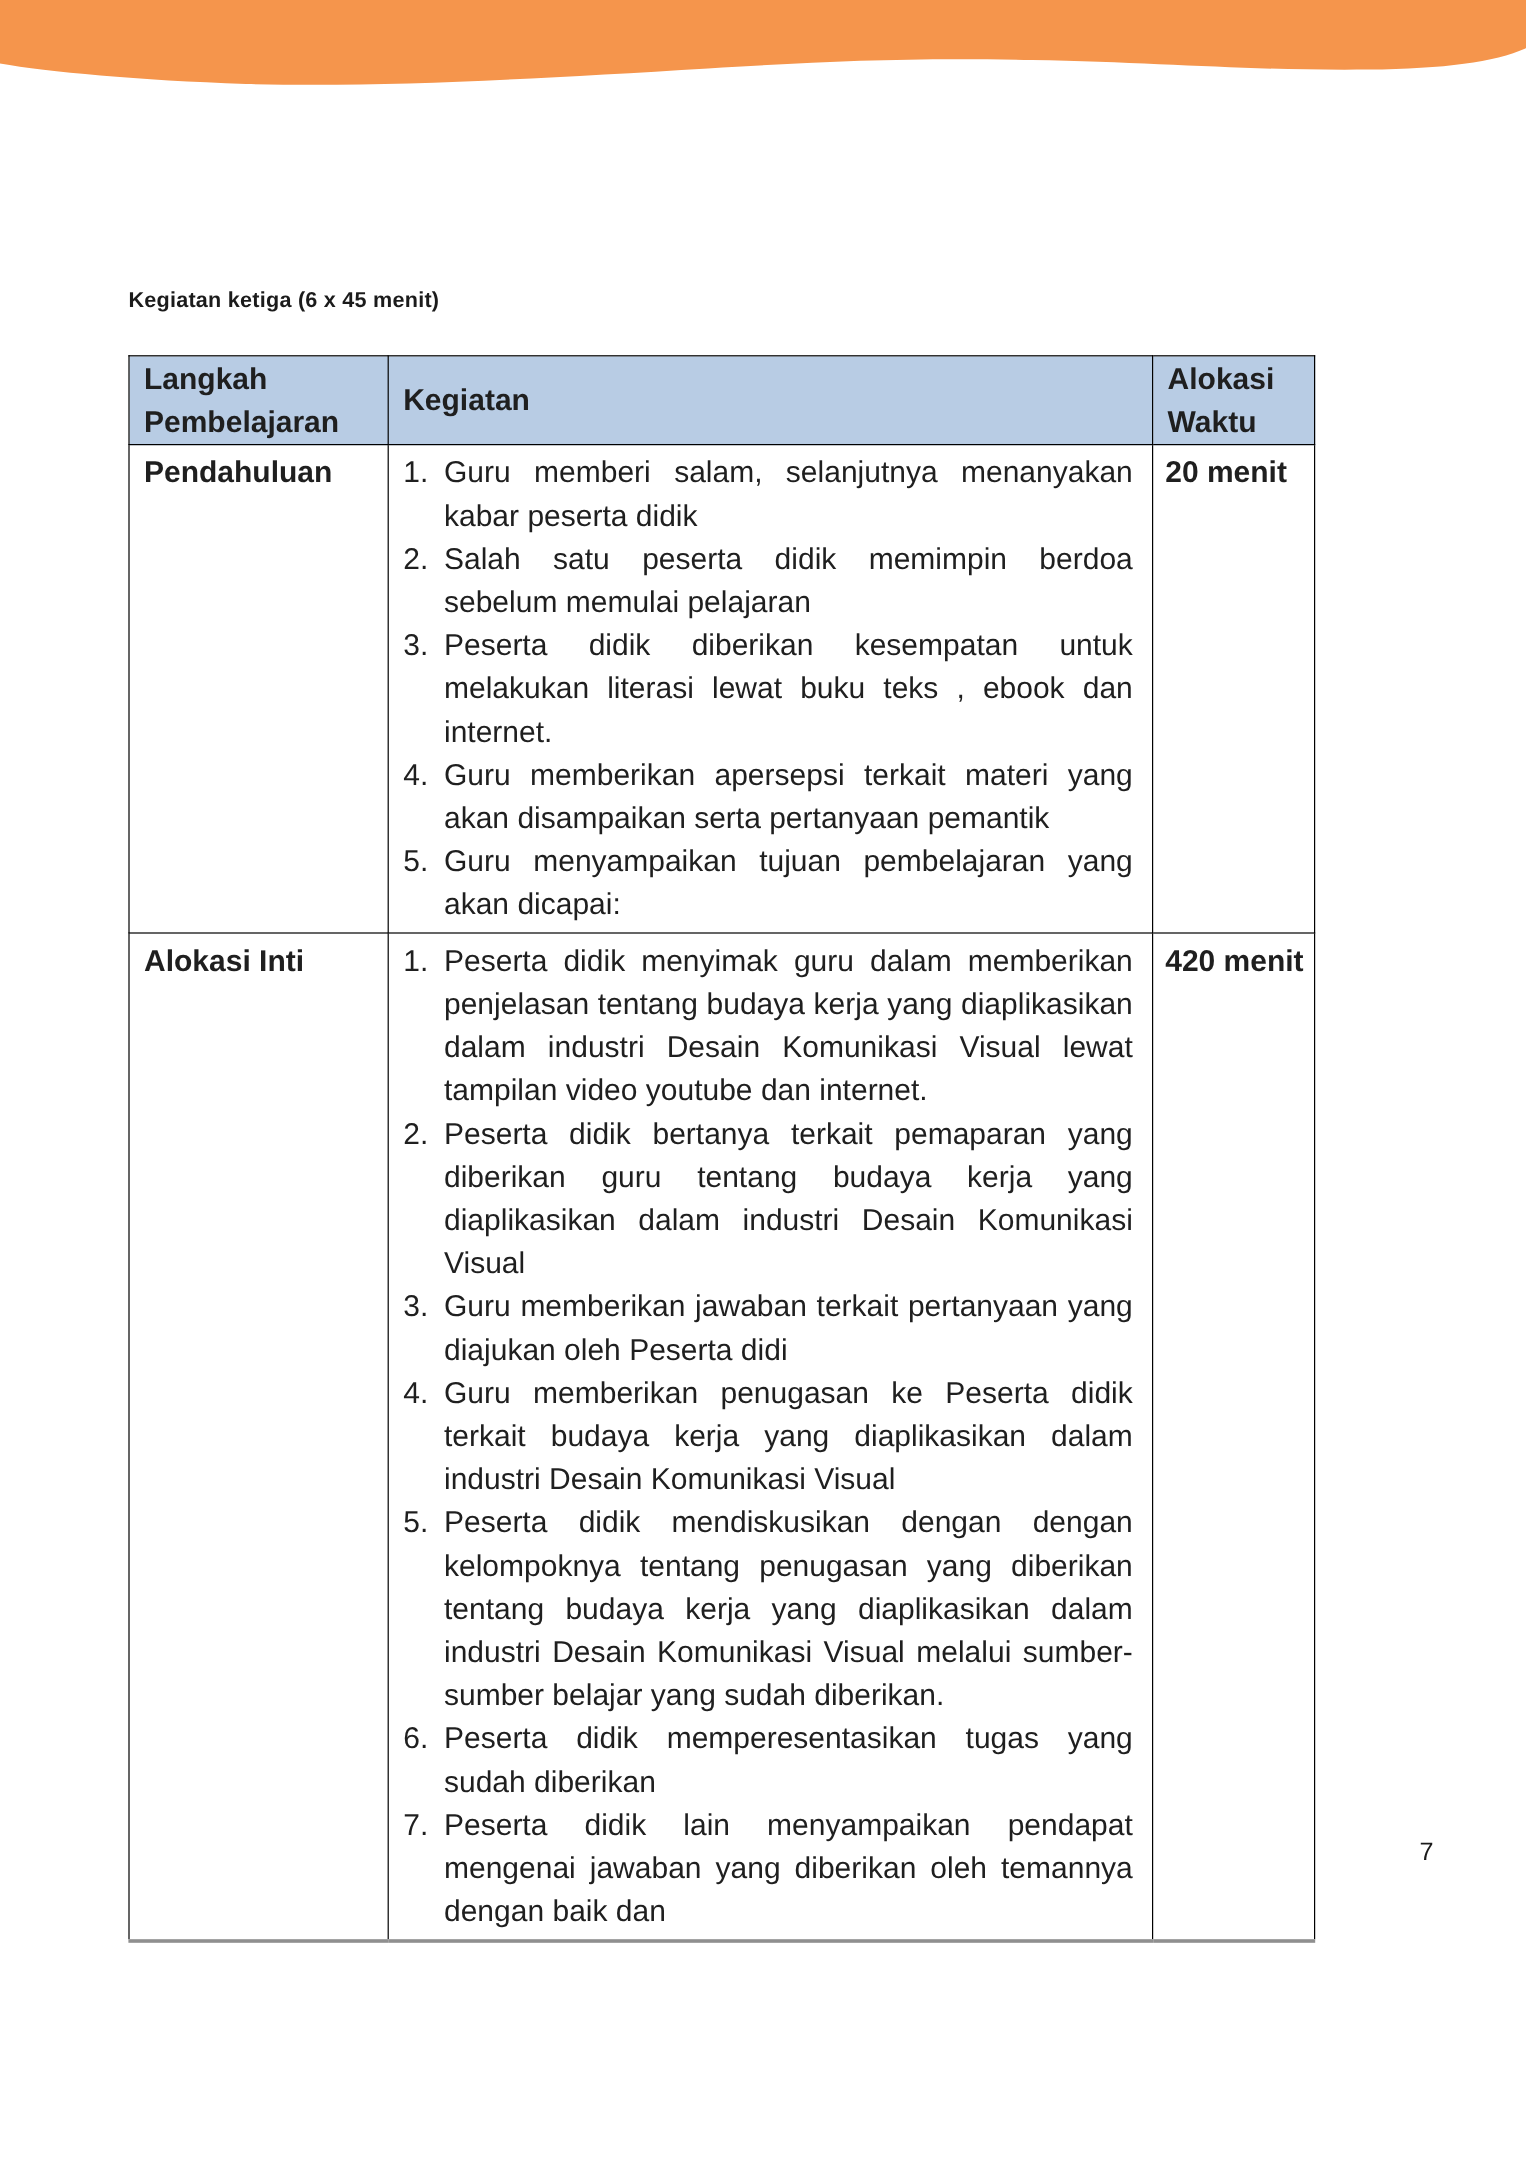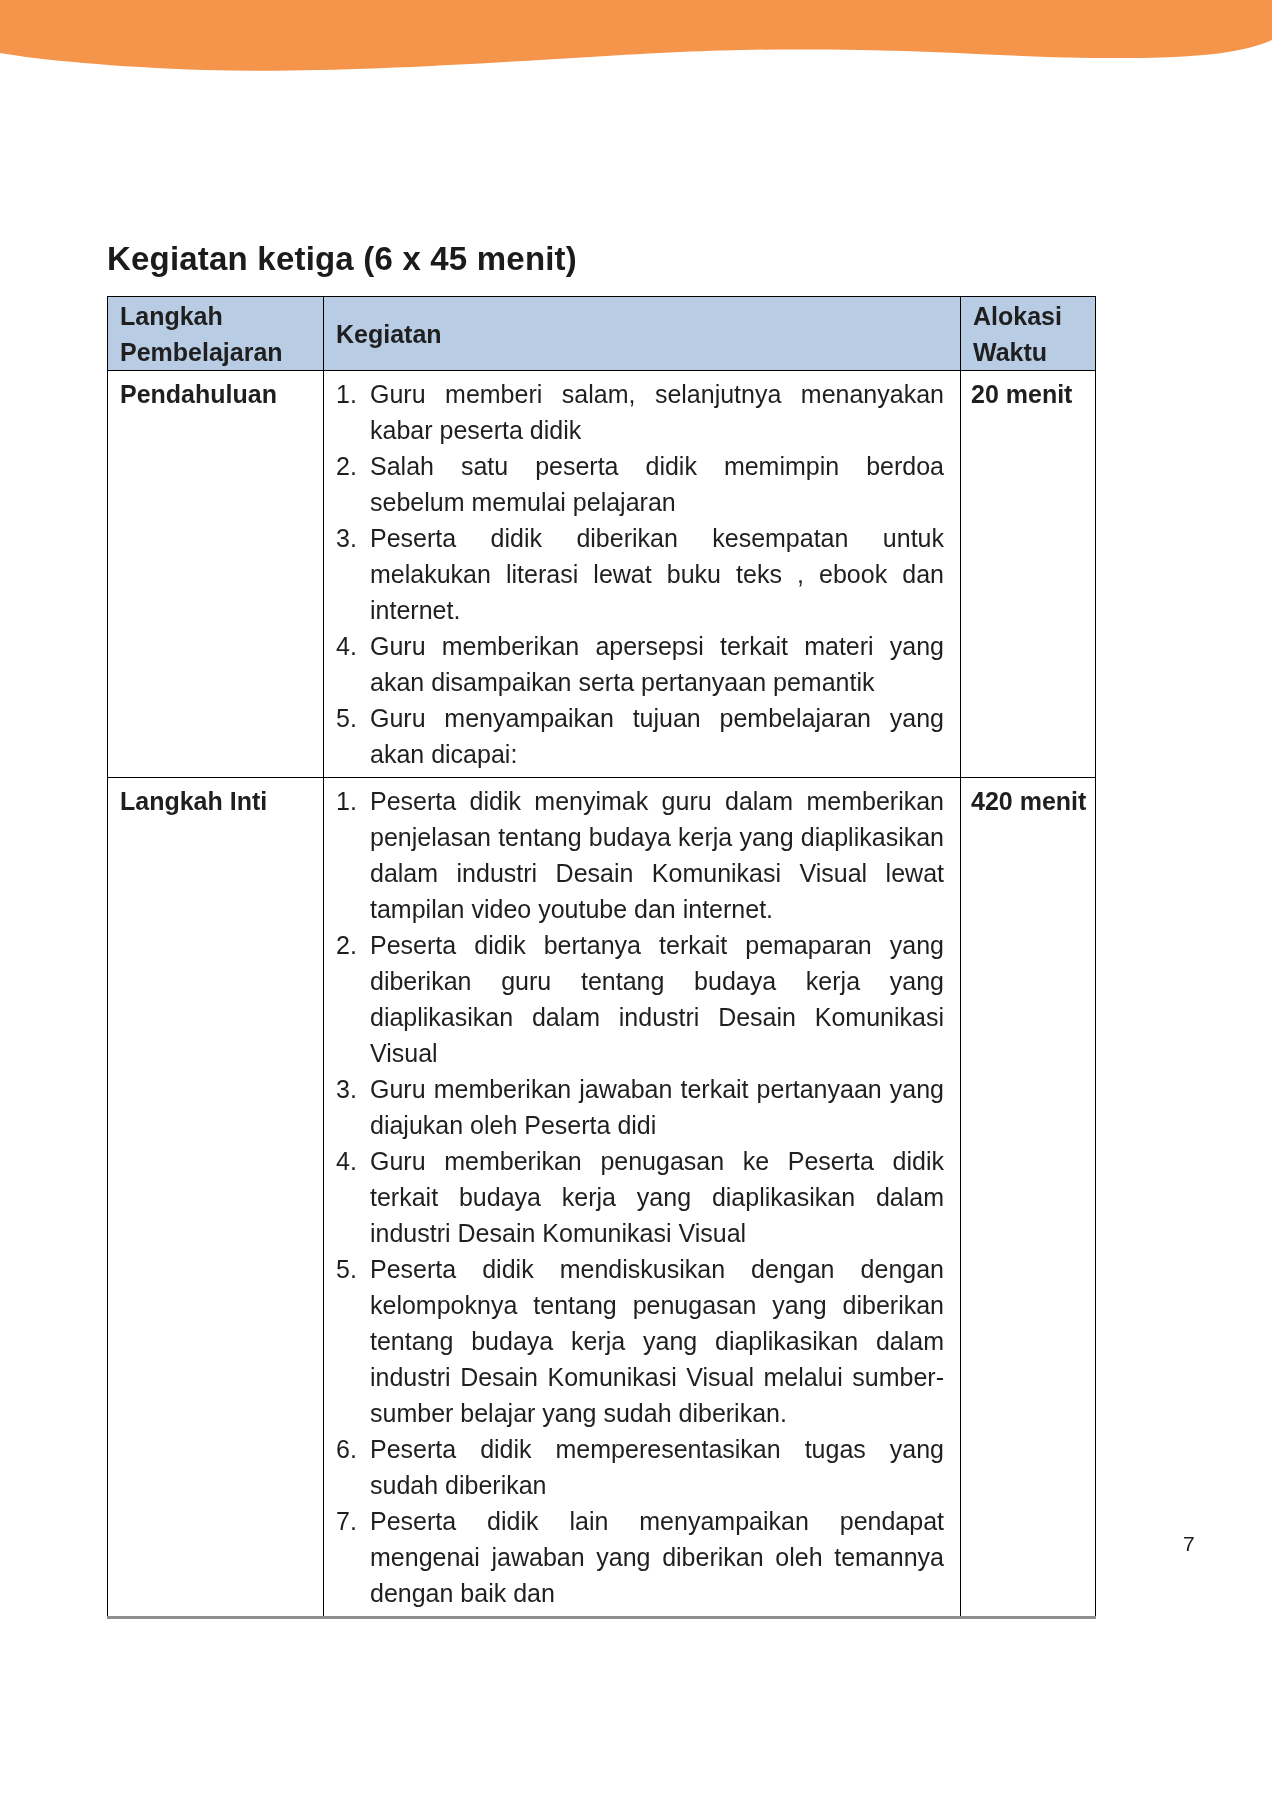--- a/index.html
+++ b/index.html
@@ -10,21 +10,21 @@
     color: #1f1f1f;
     overflow: hidden;
   }
 
   .wave { position: absolute; top: 0; left: 0; width: 1272px; height: 90px; }
 
   .page-title {
     position: absolute;
     left: 107px;
     top: 240px;
-    font-size: 33px;
+    font-size: 18px;
     font-weight: bold;
     color: #1b1b1b;
     letter-spacing: 0.2px;
   }
 
   table.schedule {
     position: absolute;
     left: 107px;
     top: 296px;
     width: 988px;
@@ -122,21 +122,21 @@
           <span>Guru memberikan apersepsi terkait materi yang akan disampaikan  serta pertanyaan pemantik</span>
         </div>
         <div class="li">
           <span class="num">5.</span>
           <span>Guru menyampaikan tujuan pembelajaran yang akan dicapai:</span>
         </div>
       </td>
       <td class="time">20 menit</td>
     </tr>
     <tr>
-      <td class="stage">Langkah Inti</td>
+      <td class="stage">Alokasi Inti</td>
       <td class="desc">
         <div class="li">
           <span class="num">1.</span>
           <span>Peserta didik menyimak guru dalam memberikan penjelasan tentang  budaya kerja yang diaplikasikan dalam industri Desain Komunikasi Visual lewat tampilan video youtube dan internet.</span>
         </div>
         <div class="li">
           <span class="num">2.</span>
           <span>Peserta didik bertanya terkait pemaparan yang diberikan guru   tentang  budaya kerja yang diaplikasikan dalam industri Desain Komunikasi Visual</span>
         </div>
         <div class="li">

